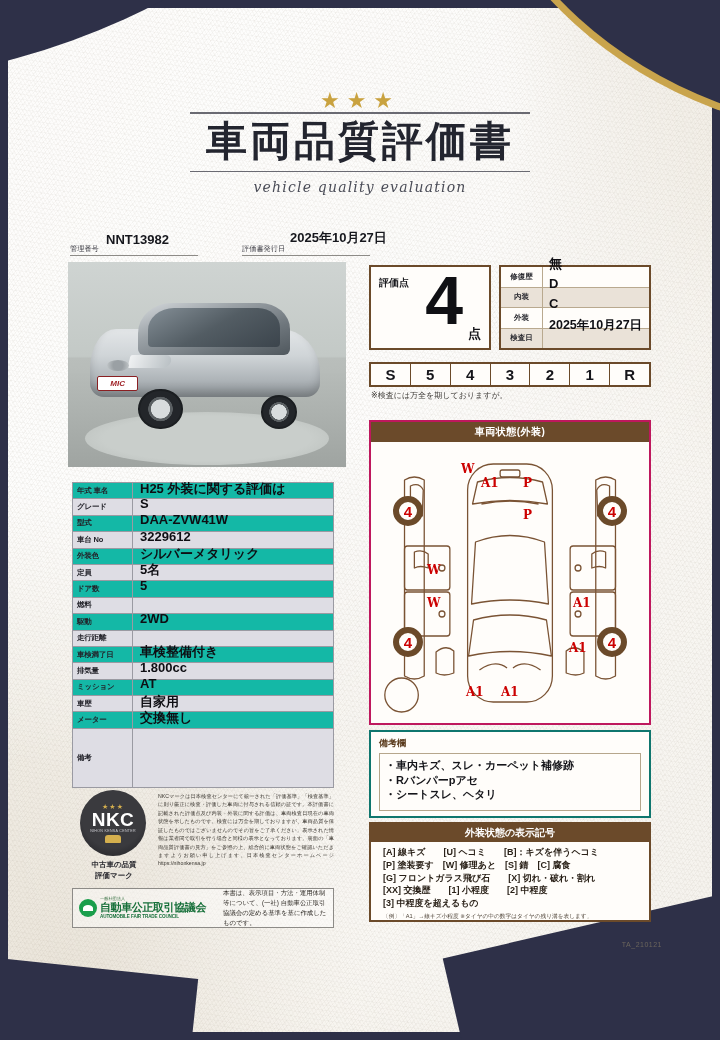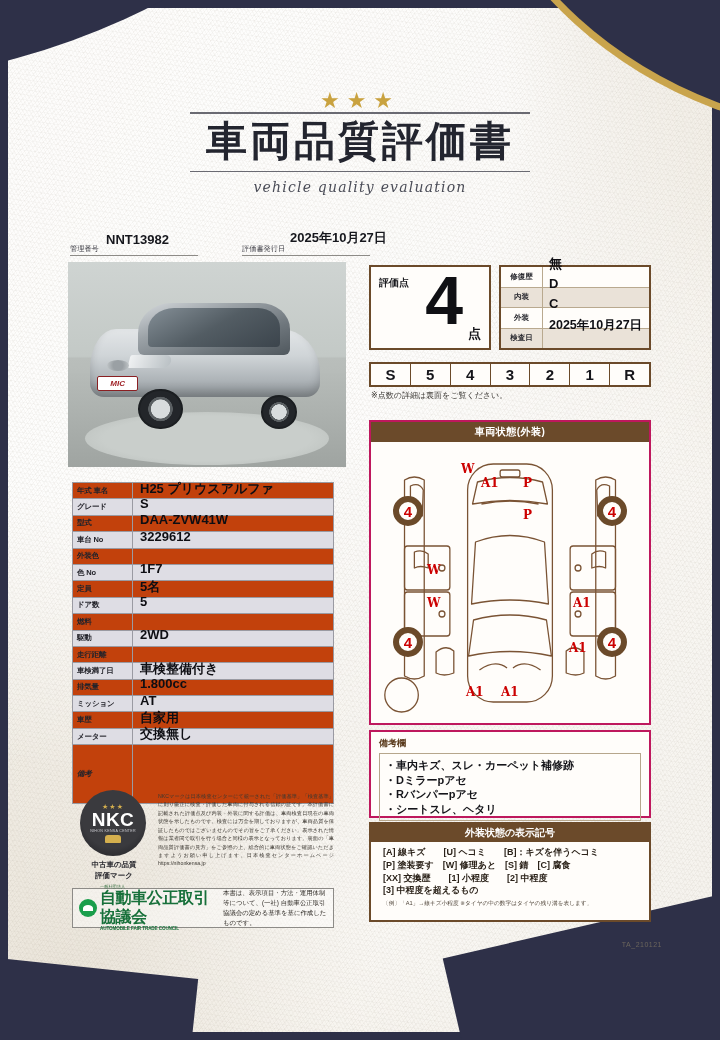--- a/index.html
+++ b/index.html
@@ -207,37 +207,37 @@
     flex:1; border-right:1px solid #6b4a2a;
     display:flex; align-items:center; justify-content:center;
     font-size:15px; font-weight:700; color:#15151a;
   }
   .scale-cell:last-child { border-right:none; }
   .scale-note { position:absolute; left:371px; top:390px; font-size:8px; color:#3d3a36; }
 
   
   .spec {
     position:absolute; left:72px; top:482px; width:262px;
-    border:1px solid #9a9aa2; background:#c2410c;
+    border:1px solid #9a9aa2; background:#14b8a6;
   }
   .srow { display:flex; border-bottom:1px solid #9a9aa2; height:16.4px; }
   .srow:last-child { border-bottom:none; }
   .srow:nth-child(even) { background:#dedde4; }
   .skey {
     width:60px; border-right:1px solid #9a9aa2;
     display:flex; align-items:center; padding-left:4px;
     font-size:7.5px; font-weight:700; color:#23232a;
     letter-spacing:-.2px;
   }
   .sval { flex:1; position:relative; }
   .sval span {
     position:absolute; left:7px; top:-3.5px;
     font-size:13px; font-weight:700; color:#0e0e13; white-space:nowrap;
   }
-  .srow.tall { height:58px;font-style:italic; }
+  .srow.tall { height:58px; }
   .srow.tall .skey { align-items:center; }
 
   
   .diagram {
     position:absolute; left:369px; top:420px; width:282px; height:305px;
     border:2px solid #be185d; background:#fffdfa;
   }
   .diag-head {
     height:20px; background:#6b4a2a; color:#fff;
     display:flex; align-items:center; justify-content:center;
@@ -252,21 +252,21 @@
   .tire {
     position:absolute; width:30px; height:30px; border-radius:50%;
     background:#fffdfa; border:6px solid #6b4a2a;
     display:flex; align-items:center; justify-content:center;
     font-size:15px; font-weight:700; color:#c00;
   }
 
   
   .remarks {
     position:absolute; left:369px; top:730px; width:282px; height:88px;
-    border:2px solid #be185d; background:#fffdfa; padding:5px 8px;
+    border:2px solid #0f766e; background:#fffdfa; padding:5px 8px;
   }
   .rem-title { font-size:9px; font-weight:700; color:#5a3a1c; margin-bottom:3px; }
   .rem-box { border:1px solid #b6a68c; padding:4px 5px; min-height:58px; }
   .rem-line { font-size:11px; font-weight:600; color:#15151a; line-height:1.32; }
 
   
   .legend {
     position:absolute; left:369px; top:822px; width:282px; height:100px;
     border:2px solid #6b4a2a; background:#fffdfa;
   }
@@ -309,21 +309,21 @@
     display:flex; align-items:center; padding:0 6px;
   }
   .fair-logo { display:flex; align-items:center; gap:3px; width:140px; }
   .fair-circ {
     width:18px; height:18px; border-radius:50%; background:#1a9e4b;
     display:flex; align-items:center; justify-content:center; flex:0 0 auto;
   }
   .fair-circ i { width:10px; height:6px; background:#fff; border-radius:50% 50% 0 0; display:block; }
   .fair-names { line-height:1.15; }
   .fair-tiny { font-size:4.2px; color:#2f6b3a; }
-  .fair-jp { font-size:16px; font-weight:800; color:#17703a; letter-spacing:-.4px; }
+  .fair-jp { font-size:11px; font-weight:800; color:#17703a; letter-spacing:-.4px; }
   .fair-en { font-size:4.6px; font-weight:700; color:#17703a; letter-spacing:-.1px; }
   .fair-desc { flex:1; font-size:6.4px; line-height:1.6; color:#2e2a25; padding-left:4px; }
 
   .docid {
     position:absolute; right:58px; bottom:92px;
     font-size:7px; color:#6b655c; letter-spacing:.5px;
   }
 </style>
 </head>
 <body>
@@ -409,27 +409,27 @@
 
     <div class="scale-row">
         <div class="scale-cell">S</div>
         <div class="scale-cell">5</div>
         <div class="scale-cell">4</div>
         <div class="scale-cell">3</div>
         <div class="scale-cell">2</div>
         <div class="scale-cell">1</div>
         <div class="scale-cell">R</div>
       </div>
-    <div class="scale-note">※点数の詳細は裏面をご覧ください。</div>
+    <div class="scale-note">※検査には万全を期しておりますが。</div>
 
     <div class="spec">
         <div class="srow">
           <div class="skey">年式 車名</div>
           <div class="sval">
-            <span>H25 プリウスアルファ</span>
+            <span>H25 外装に関する評価は</span>
           </div>
         </div>
         <div class="srow">
           <div class="skey">グレード</div>
           <div class="sval">
             <span>S</span>
           </div>
         </div>
         <div class="srow">
           <div class="skey">型式</div>
@@ -438,25 +438,22 @@
           </div>
         </div>
         <div class="srow">
           <div class="skey">車台 No</div>
           <div class="sval">
             <span>3229612</span>
           </div>
         </div>
         <div class="srow">
           <div class="skey">外装色</div>
-        </div>
-        <div class="srow">
-          <div class="skey">色 No</div>
-          <div class="sval">
-            <span>1F7</span>
+          <div class="sval">
+            <span>シルバーメタリック</span>
           </div>
         </div>
         <div class="srow">
           <div class="skey">定員</div>
           <div class="sval">
             <span>5名</span>
           </div>
         </div>
         <div class="srow">
           <div class="skey">ドア数</div>
@@ -563,32 +560,32 @@
         <div class="mark" style="left:198px; top:199px;">A1</div>
         <div class="mark" style="left:95px;  top:243px;">A1</div>
         <div class="mark" style="left:130px; top:243px;">A1</div>
       </div>
     </div>
 
     <div class="remarks">
       <div class="rem-title">備考欄</div>
       <div class="rem-box">
           <div class="rem-line">・車内キズ、スレ・カーペット補修跡</div>
-          <div class="rem-line">・Dミラーpアセ</div>
           <div class="rem-line">・Rバンパーpアセ</div>
           <div class="rem-line">・シートスレ、ヘタリ</div>
         </div>
     </div>
 
     <div class="legend">
       <div class="leg-head">外装状態の表示記号</div>
       <div class="leg-body">
         <div id="legend-lines">
             <div class="leg-line">[A] 線キズ　　[U] ヘコミ　　[B]：キズを伴うヘコミ</div>
             <div class="leg-line">[P] 塗装要す　[W] 修理あと　[S] 錆　[C] 腐食</div>
+            <div class="leg-line">[G] フロントガラス飛び石　　[X] 切れ・破れ・割れ</div>
             <div class="leg-line">[XX] 交換歴　　[1] 小程度　　[2] 中程度</div>
             <div class="leg-line">[3] 中程度を超えるもの</div>
           </div>
         <div class="leg-note">〔例〕「A1」→線キズ小程度 ※タイヤの中の数字はタイヤの残り溝を表します。</div>
       </div>
     </div>
 
     <div class="nkc-wrap">
       <div class="nkc-logo">
         <div class="nkc-stars">★★★</div>

